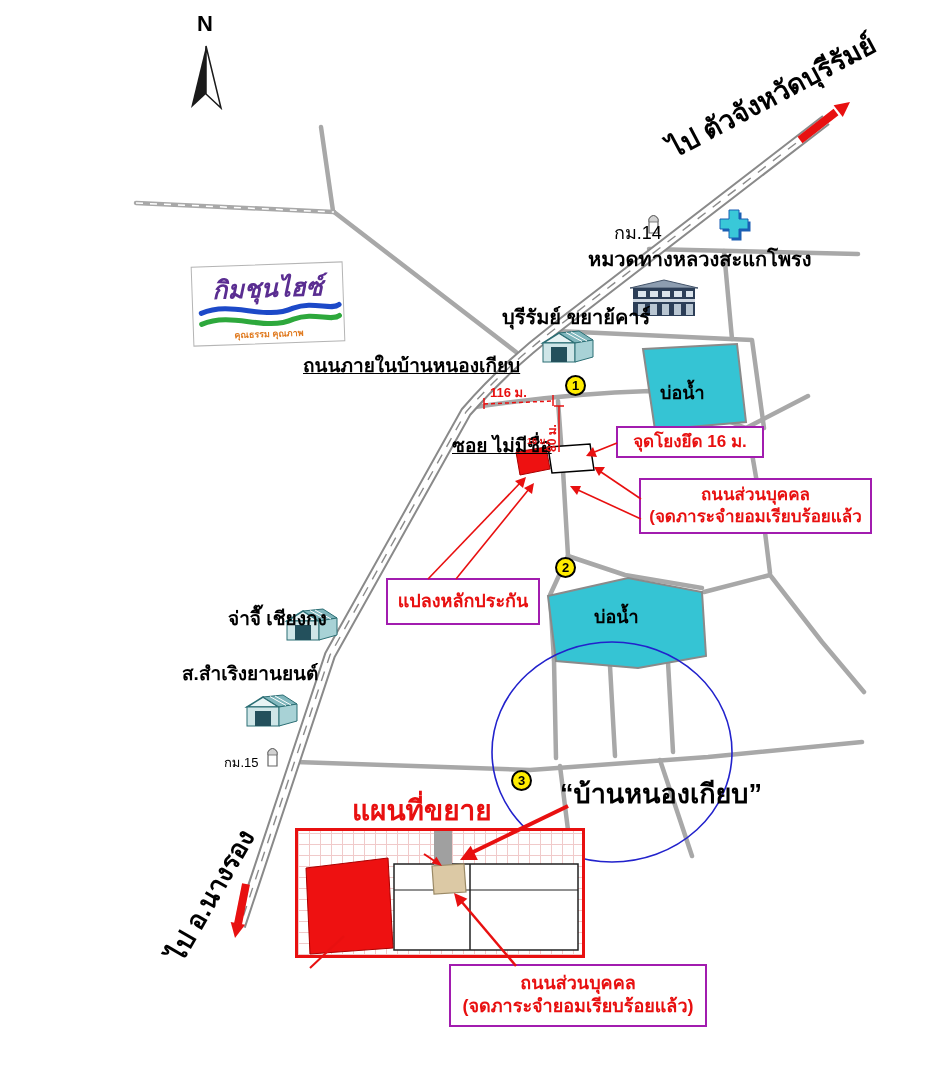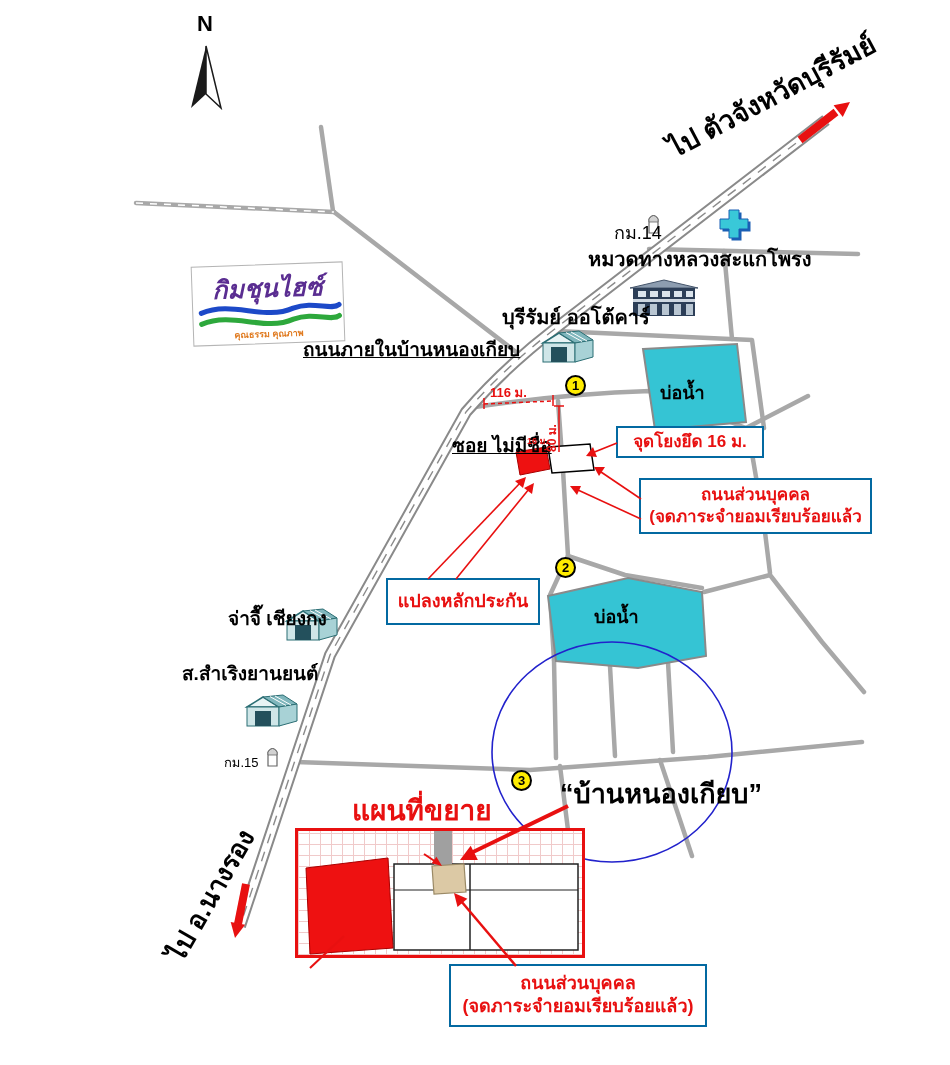--- a/index.html
+++ b/index.html
@@ -6,33 +6,33 @@
   body{background:#fff}
   #stage{position:relative;width:950px;height:1065px;background:#fff;overflow:hidden;
          font-family:"Liberation Sans","DejaVu Sans",sans-serif;color:#000}
   svg.layer{position:absolute;left:0;top:0}
   #base{z-index:1}
   #overlay{z-index:4;pointer-events:none}
   .lbl{position:absolute;white-space:nowrap;font-weight:bold;z-index:2;line-height:1.1}
   .red{color:#e81010}
   .u{text-decoration:underline}
   .thin{font-weight:normal}
-  .callout{position:absolute;background:#fff;border:2px solid #0369a1;color:#e81010;
+  .callout{position:absolute;background:#fff;border:2px solid #a21caf;color:#e81010;
            font-weight:bold;text-align:center;z-index:2;line-height:1.3}
   .marker{position:absolute;width:21px;height:21px;border-radius:50%;background:#ffec00;
           border:2px solid #000;color:#000;font-weight:bold;font-size:13px;display:flex;
           align-items:center;justify-content:center;z-index:2}
   
   #lbl-to-buriram{left:664px;top:138px;font-size:27px;transform:rotate(-28deg);transform-origin:0 0}
   #lbl-to-nangrong{left:162px;top:952px;font-size:26px;transform:rotate(-60deg);transform-origin:0 0}
   #lbl-80{left:546px;top:452px;font-size:12px;transform:rotate(-90deg);transform-origin:0 0}
   
   #lbl-north{left:197px;top:12px;font-size:22px}
   #lbl-highway-name{left:14px;top:394px;font-size:25px}
-  #lbl-village-road{left:303px;top:340px;font-size:19px}
+  #lbl-village-road{left:303px;top:356px;font-size:19px}
   #lbl-soi{left:452px;top:436px;font-size:19px}
   #lbl-auto-car{left:502px;top:306px;font-size:20px}
   #lbl-district{left:588px;top:248px;font-size:20px}
   #lbl-chiangkong{left:228px;top:609px;font-size:19px}
   #lbl-samroeng{left:182px;top:664px;font-size:19px}
   #lbl-pond1{left:660px;top:384px;font-size:18px}
   #lbl-pond2{left:594px;top:608px;font-size:18px}
   #lbl-village{left:560px;top:780px;font-size:27px}
   #lbl-enlarged{left:352px;top:796px;font-size:28px}
   #lbl-16-inset{left:388px;top:830px;font-size:20px}
@@ -176,21 +176,21 @@
       <path d="M559,406 L559,452"></path>
       <path d="M554,406 L564,406"></path>
     </g>
   </svg>
 
   <div class="lbl" id="lbl-north">N</div>
   <div class="lbl" id="lbl-to-buriram">ไป ตัวจังหวัดบุรีรัมย์</div>
   <div class="lbl" id="lbl-to-nangrong">ไป อ.นางรอง</div>
   <div class="lbl u" id="lbl-village-road">ถนนภายในบ้านหนองเกียบ</div>
   <div class="lbl u" id="lbl-soi">ซอย ไม่มีชื่อ</div>
-  <div class="lbl" id="lbl-auto-car">บุรีรัมย์ ออโต้คาร์</div>
+  <div class="lbl" id="lbl-auto-car">บุรีรัมย์ ขยาย้คาร์</div>
   <div class="lbl" id="lbl-district">หมวดทางหลวงสะแกโพรง</div>
   <div class="lbl" id="lbl-chiangkong">จ่าจื๊ เชียงกง</div>
   <div class="lbl" id="lbl-samroeng">ส.สำเริงยานยนต์</div>
   <div class="lbl" id="lbl-pond1">บ่อน้ำ</div>
   <div class="lbl" id="lbl-pond2">บ่อน้ำ</div>
   <div class="lbl" id="lbl-village">“บ้านหนองเกียบ”</div>
   <div class="lbl red" id="lbl-enlarged">แผนที่ขยาย</div>
   <div class="lbl red" id="lbl-16-inset">16 ม.</div>
   <div class="lbl thin" id="lbl-km14">กม.14</div>
   <div class="lbl thin" id="lbl-km15">กม.15</div>

